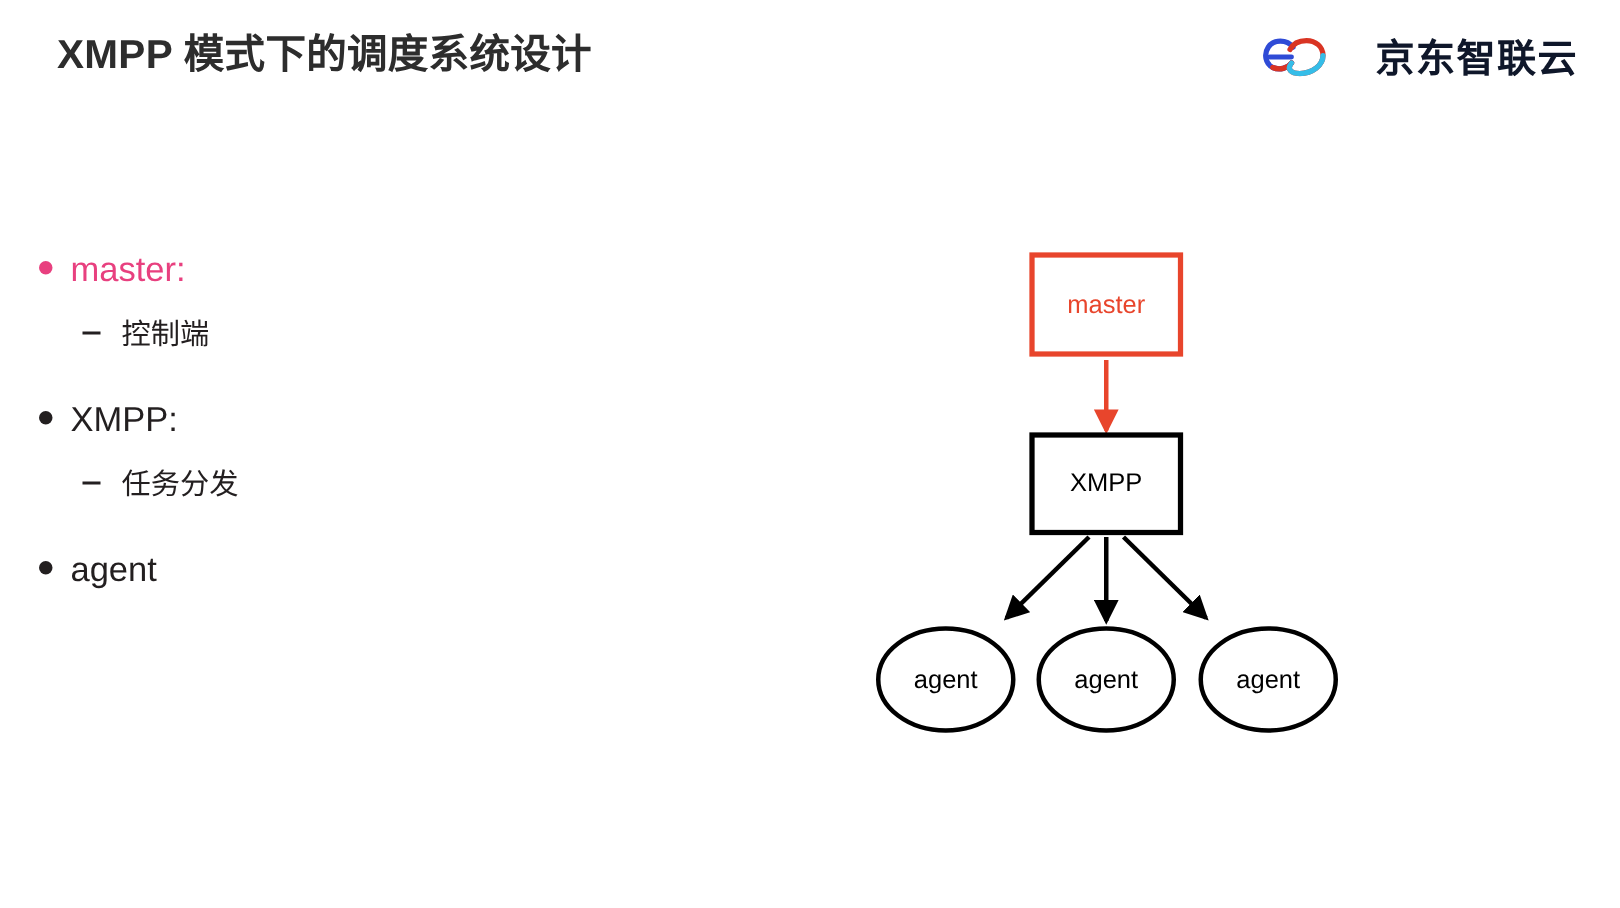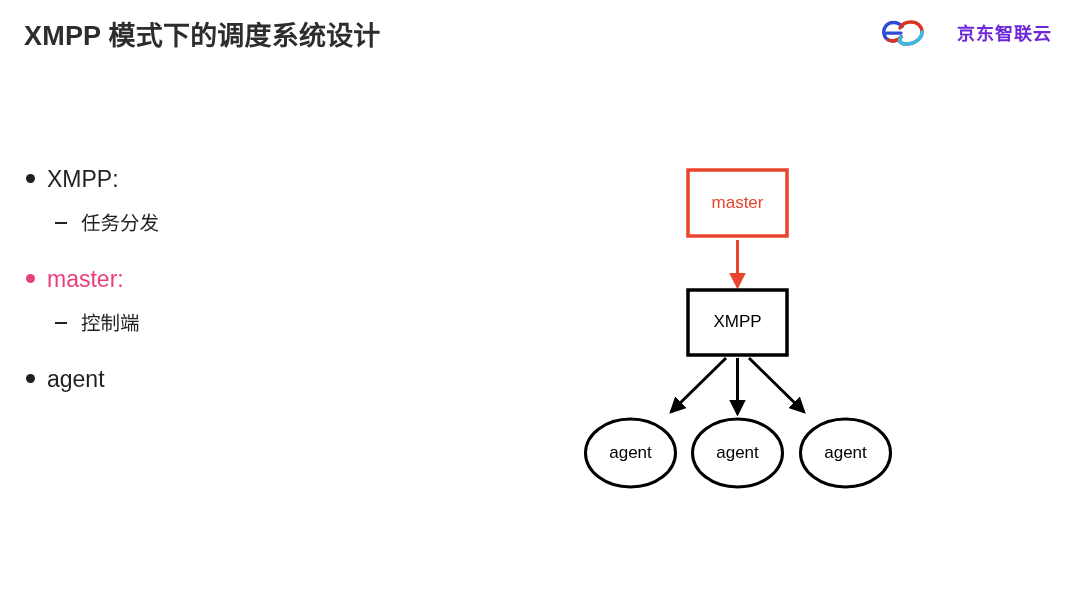--- a/index.html
+++ b/index.html
@@ -20,21 +20,21 @@
 
   .slide {
     position: absolute;
     inset: 0;
     background: #ffffff;
   }
 
   
   .slide-title {
     position: absolute;
-    left: 24px;
+    left: 38px;
     top: 14px;
     font-size: 27px;
     font-weight: bold;
     letter-spacing: 0.2px;
     color: #2d2d2d;
     white-space: nowrap;
     text-align: center;
   }
 
   .brand {
@@ -44,23 +44,23 @@
     display: flex;
     align-items: center;
     gap: 9px;
   }
   .brand-mark {
     display: block;
     width: 46px;
     height: 28px;
   }
   .brand-name {
-    font-size: 18px;
+    font-size: 26px;
     font-weight: bold;
-    color: #6d28d9;
+    color: #0f172a;
     letter-spacing: 1px;
     white-space: nowrap;
     margin-left: 20px;
   }
 
   
   .bullets {
     position: absolute;
     left: 26px;
     top: 168px;
@@ -154,37 +154,37 @@
         <path d="M80 28 C80 41 66 52 49 52 C38 52 31 47 38 38" fill="none" stroke="#35bde8" stroke-width="7" stroke-linecap="round"></path>
       </svg>
     </span>
     <span class="brand-name">京东智联云</span>
   </div>
 
   <div class="bullets">
 
     <div class="bullet-group">
       <div class="bullet-l1">
+        <span class="dot accent"></span>
+        <span class="bullet-l1-text accent">master:</span>
+      </div>
+      <div class="bullet-l2">
+        <span class="dash"></span>
+        <span class="bullet-l2-text">控制端</span>
+      </div>
+    </div>
+
+    <div class="bullet-group">
+      <div class="bullet-l1">
         <span class="dot"></span>
         <span class="bullet-l1-text">XMPP:</span>
       </div>
       <div class="bullet-l2">
         <span class="dash"></span>
         <span class="bullet-l2-text">任务分发</span>
-      </div>
-    </div>
-
-    <div class="bullet-group">
-      <div class="bullet-l1">
-        <span class="dot accent"></span>
-        <span class="bullet-l1-text accent">master:</span>
-      </div>
-      <div class="bullet-l2">
-        <span class="dash"></span>
-        <span class="bullet-l2-text">控制端</span>
       </div>
     </div>
 
     <div class="bullet-group">
       <div class="bullet-l1">
         <span class="dot"></span>
         <span class="bullet-l1-text">agent</span>
       </div>
     </div>
 

